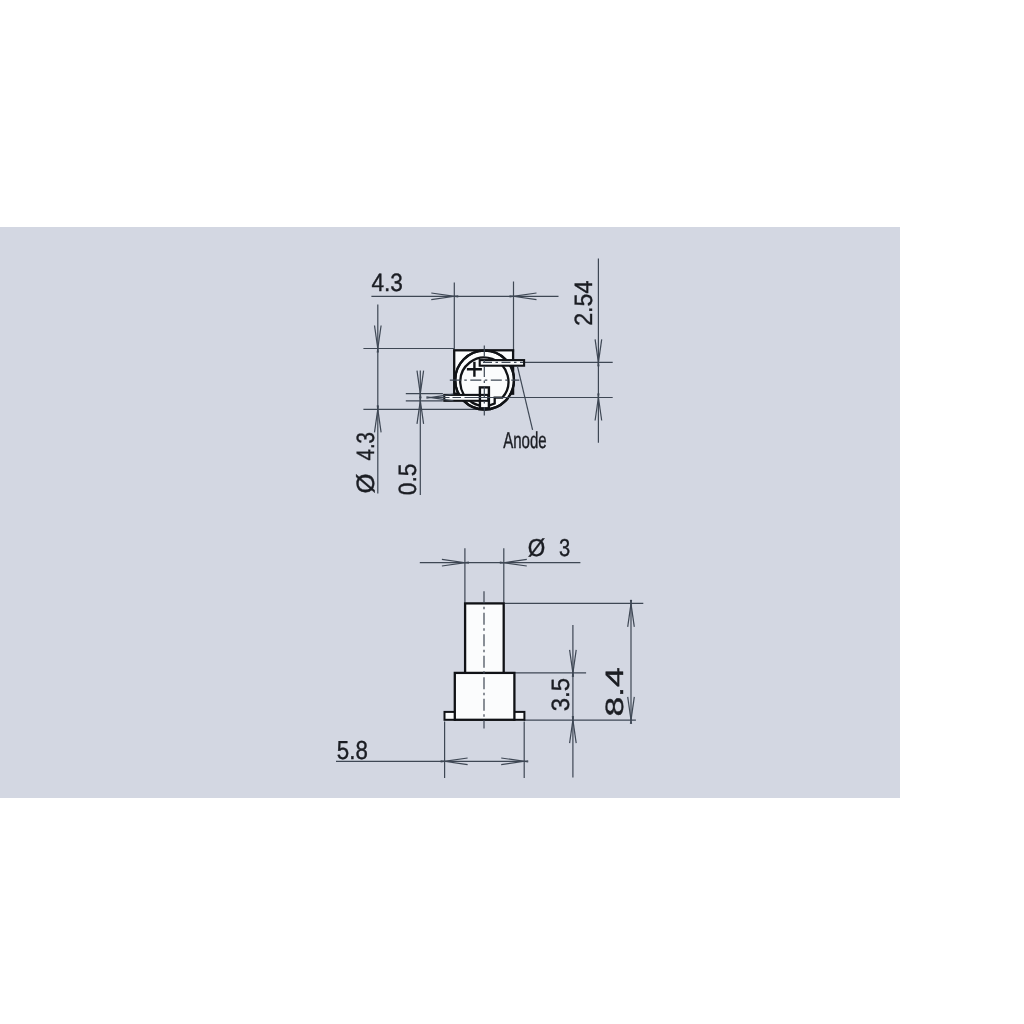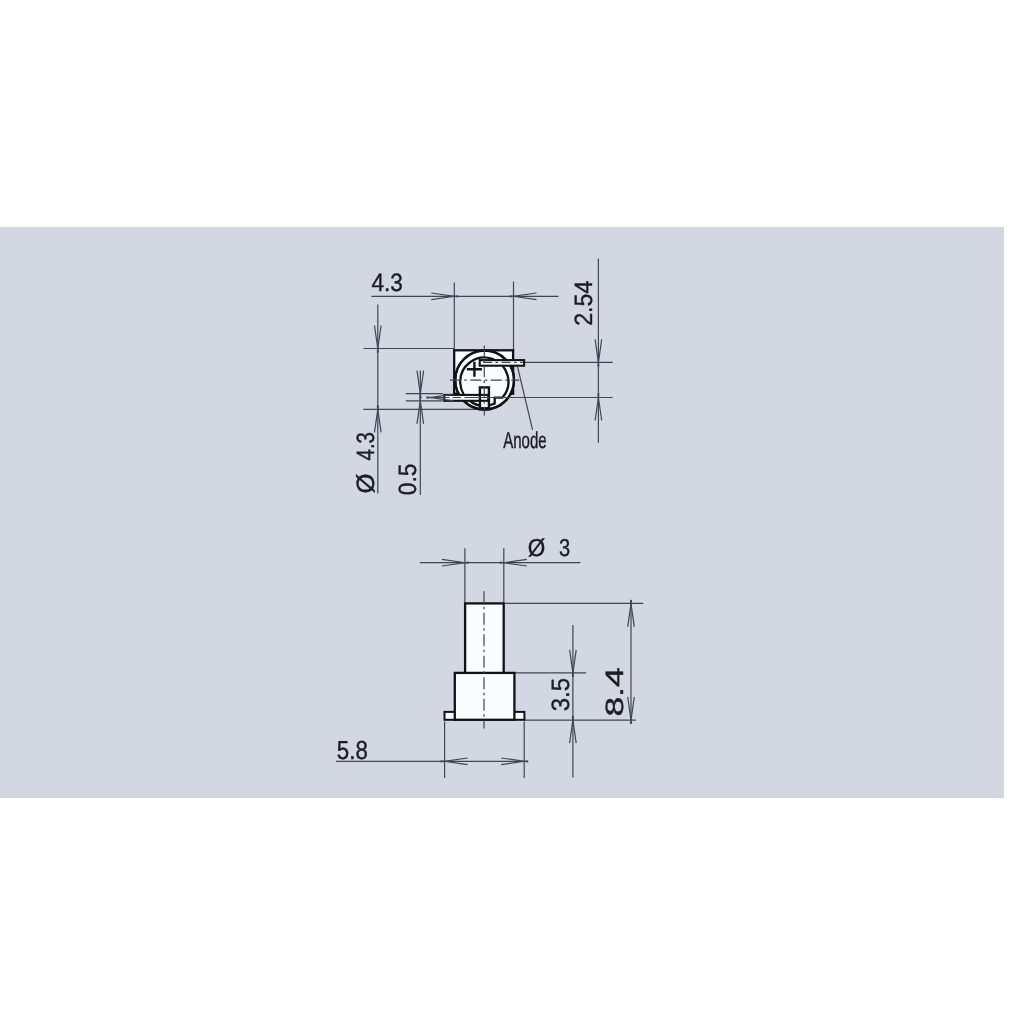--- a/index.html
+++ b/index.html
@@ -1,17 +1,17 @@
 <!DOCTYPE html>
 <html><head>
 <meta charset="utf-8">
 <style>
   html,body{margin:0;padding:0;background:#ffffff;-webkit-font-smoothing:antialiased;}
   text{text-rendering:geometricPrecision;}
-  #canvas{position:relative;width:1004px;height:1024px;background:#ffffff;overflow:hidden;}
+  #canvas{position:relative;width:900px;height:1024px;background:#ffffff;overflow:hidden;}
   #band{position:absolute;left:0;top:227px;width:1024px;height:571px;background:#d3d7e2;}
   svg{position:absolute;left:0;top:0;opacity:0.999;}
   text{font-family:"Liberation Sans", sans-serif;fill:#1b1d23;}
 </style>
 </head>
 <body>
 
 <div id="canvas">
 
 <div id="band"></div>

